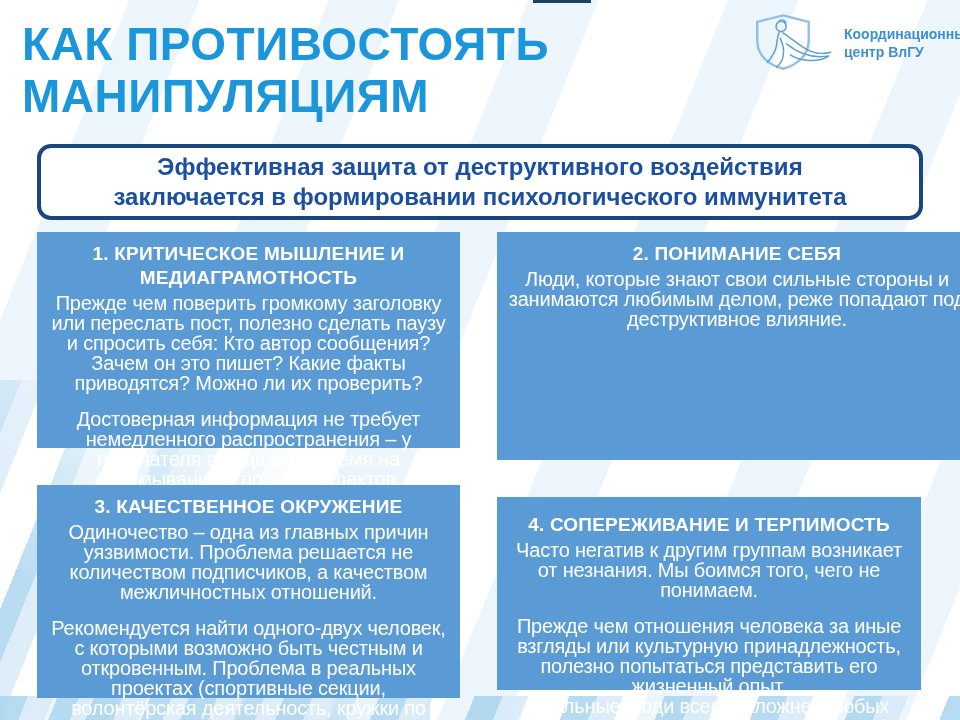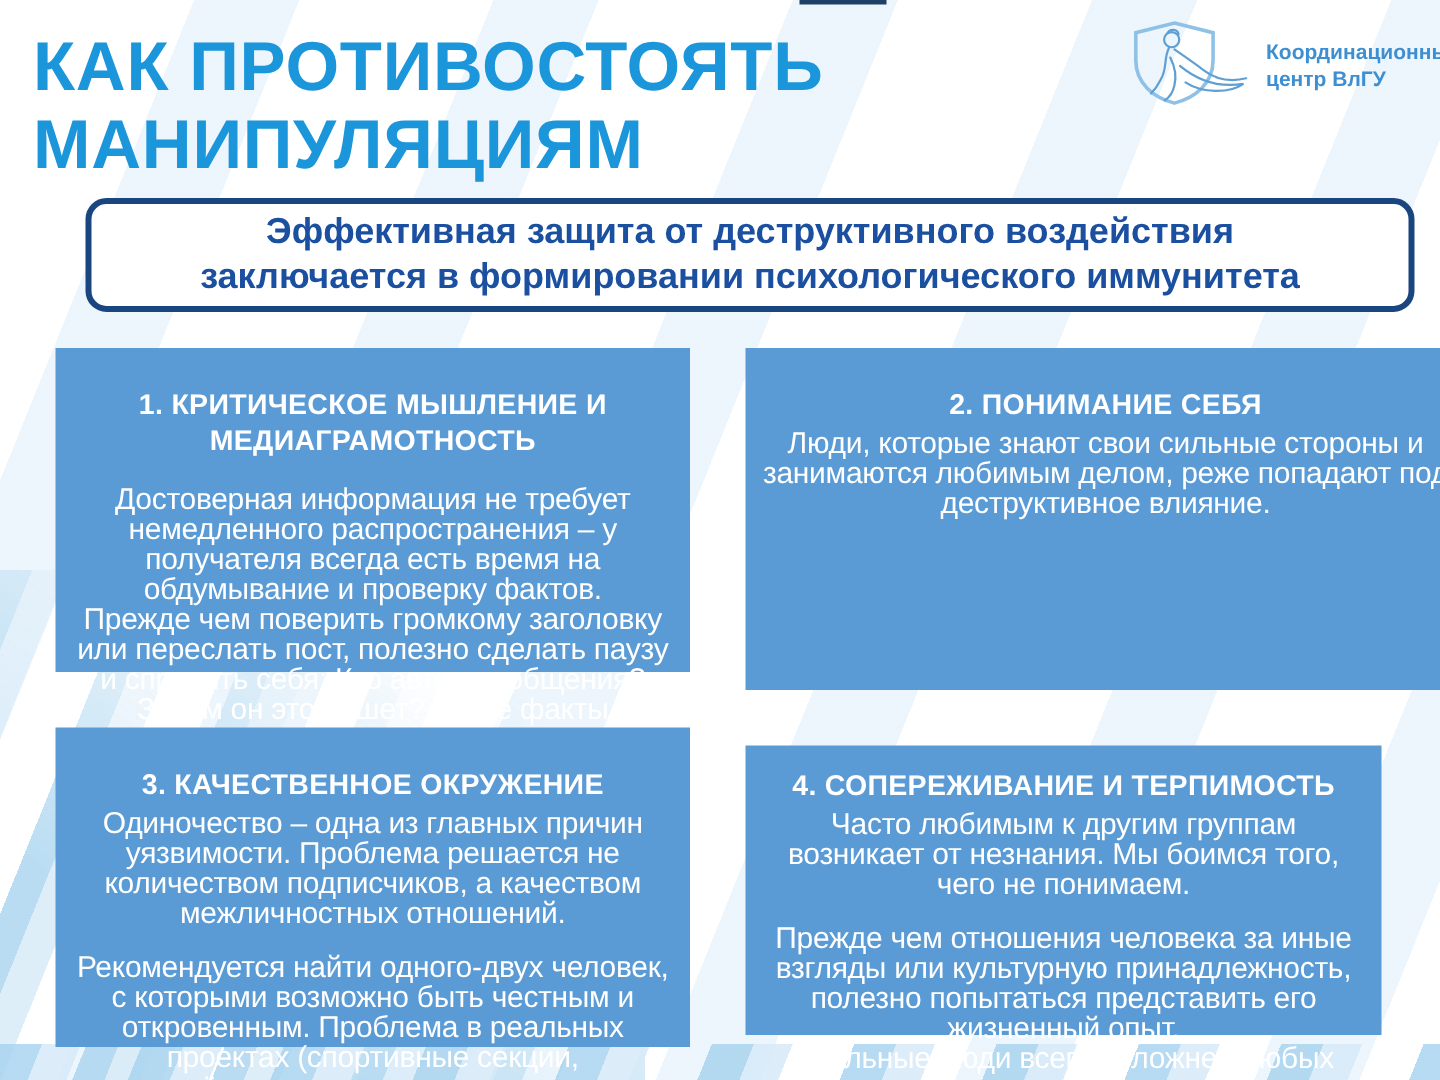--- a/index.html
+++ b/index.html
@@ -38,31 +38,31 @@
   
   .logo{
     position:absolute;left:748px;top:10px;z-index:1;
     display:flex;align-items:center;gap:4px;
   }
   .logo svg{width:92px;height:66px;}
   .logo-text{display:flex;flex-direction:column;font-weight:bold;
     font-size:14px;line-height:18px;color:var(--logo_blue);}
   
   .subtitle-box{
-    position:absolute;left:37px;top:132px;width:886px;height:76px;z-index:1;
+    position:absolute;left:37px;top:144px;width:886px;height:76px;z-index:1;
     box-sizing:border-box;border:4px solid var(--navy_border);border-radius:14px;
-    background:#ffffff;display:flex;flex-direction:column;align-items:center;justify-content:center;margin-left:20px;
+    background:#ffffff;display:flex;flex-direction:column;align-items:center;justify-content:center;
   }
   .subtitle-box p{margin:0;font-weight:bold;font-size:24px;line-height:30px;
     color:var(--navy_text);text-align:center;}
   
   .card{
     position:absolute;z-index:1;box-sizing:border-box;
     background:var(--card_blue);color:var(--card_text);
-    text-align:center;padding:25px 10px;
+    text-align:center;padding:8px 10px;
   }
   .pos1{left:37px;top:232px;width:423px;height:216px;}
   .pos2{left:497px;top:232px;width:480px;height:228px;}
   .pos3{left:37px;top:485px;width:423px;height:213px;}
   .pos4{left:497px;top:497px;width:424px;height:193px;padding-top:14px;}
   .card-title{margin:2px 0 3px;font-size:19px;line-height:24px;font-weight:bold;letter-spacing:.2px;}
   .card-para{margin:0;font-size:20px;line-height:20px;letter-spacing:-.2px;}
   .gap{margin-top:16px;}
   .em{font-style:italic;}
 </style>
@@ -96,35 +96,35 @@
     </div>
   </div>
 
   <div class="subtitle-box">
     <p>Эффективная защита от деструктивного воздействия</p>
     <p>заключается в формировании психологического иммунитета</p>
   </div>
 
   <section class="card pos1">
     <h2 class="card-title">1. КРИТИЧЕСКОЕ МЫШЛЕНИЕ И МЕДИАГРАМОТНОСТЬ</h2>
+    <p class="card-para">Прежде чем поверить громкому заголовку или переслать пост, полезно сделать паузу и спросить себя: Кто автор сообщения? Зачем он это пишет? Какие факты приводятся? Можно ли их проверить?</p>
     <p class="card-para gap">Достоверная информация не требует немедленного распространения – у получателя всегда есть время на обдумывание и проверку фактов.</p>
-    <p class="card-para">Прежде чем поверить громкому заголовку или переслать пост, полезно сделать паузу и спросить себя: Кто автор сообщения? Зачем он это пишет? Какие факты приводятся? Можно ли их проверить?</p>
   </section>
 
   <section class="card pos2">
     <h2 class="card-title">2. ПОНИМАНИЕ СЕБЯ</h2>
     <p class="card-para">Люди, которые знают свои сильные стороны и занимаются любимым делом, реже попадают под деструктивное влияние.</p>
   </section>
 
   <section class="card pos3">
     <h2 class="card-title">3. КАЧЕСТВЕННОЕ ОКРУЖЕНИЕ</h2>
     <p class="card-para">Одиночество – одна из главных причин уязвимости. Проблема решается не количеством подписчиков, а качеством межличностных отношений.</p>
     <p class="card-para gap">Рекомендуется найти одного-двух человек, с которыми возможно быть честным и откровенным. Проблема в реальных проектах (спортивные секции, волонтёрская деятельность, кружки по интересам) формирует чувство принадлежности.</p>
   </section>
 
   <section class="card pos4">
     <h2 class="card-title">4. СОПЕРЕЖИВАНИЕ И ТЕРПИМОСТЬ</h2>
-    <p class="card-para">Часто любимым к другим группам возникает от незнания. Мы боимся того, чего не понимаем.</p>
+    <p class="card-para">Часто негатив к другим группам возникает от незнания. Мы боимся того, чего не понимаем.</p>
     <p class="card-para gap">Прежде чем отношения человека за иные взгляды или культурную принадлежность, полезно попытаться представить его жизненный опыт.</p>
     <p class="card-para">Реальные люди всегда сложнее любых ярлыков.</p>
   </section>
 
 </div>
 
 </body></html>

